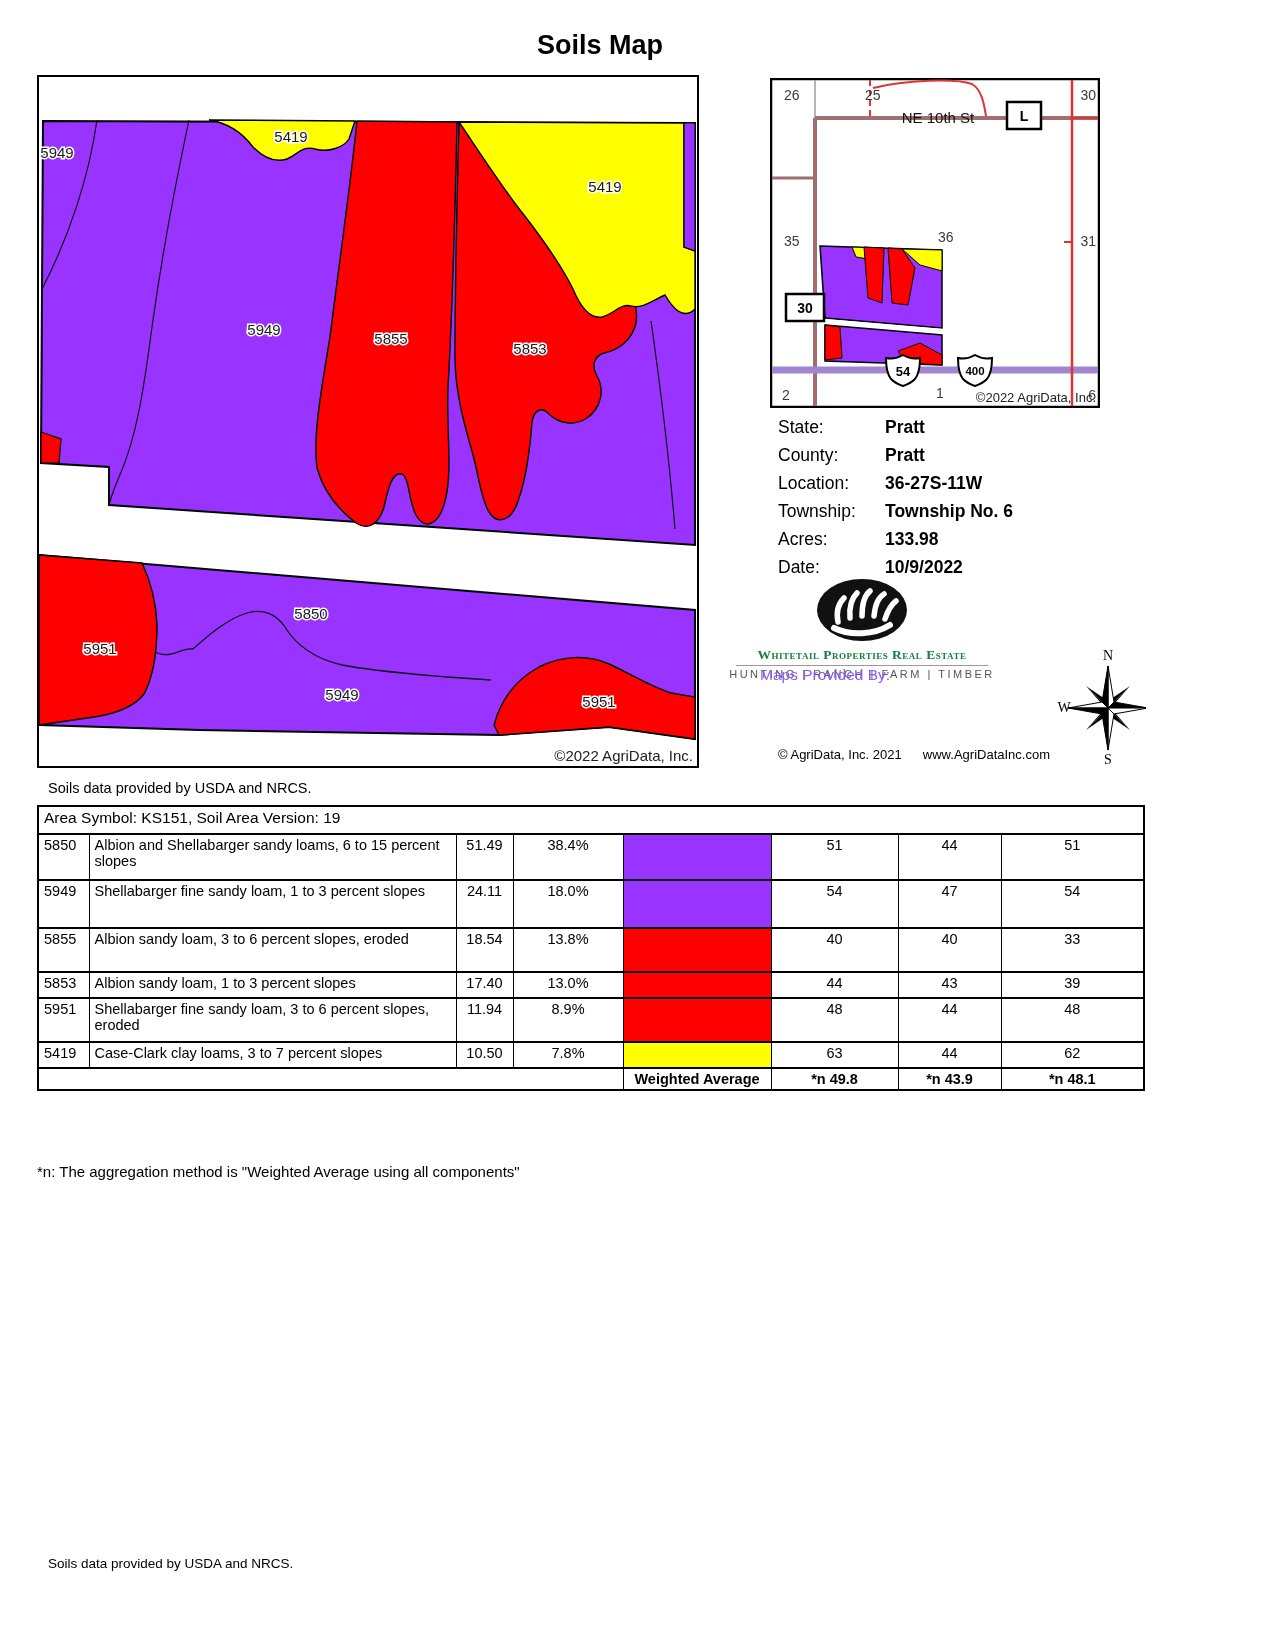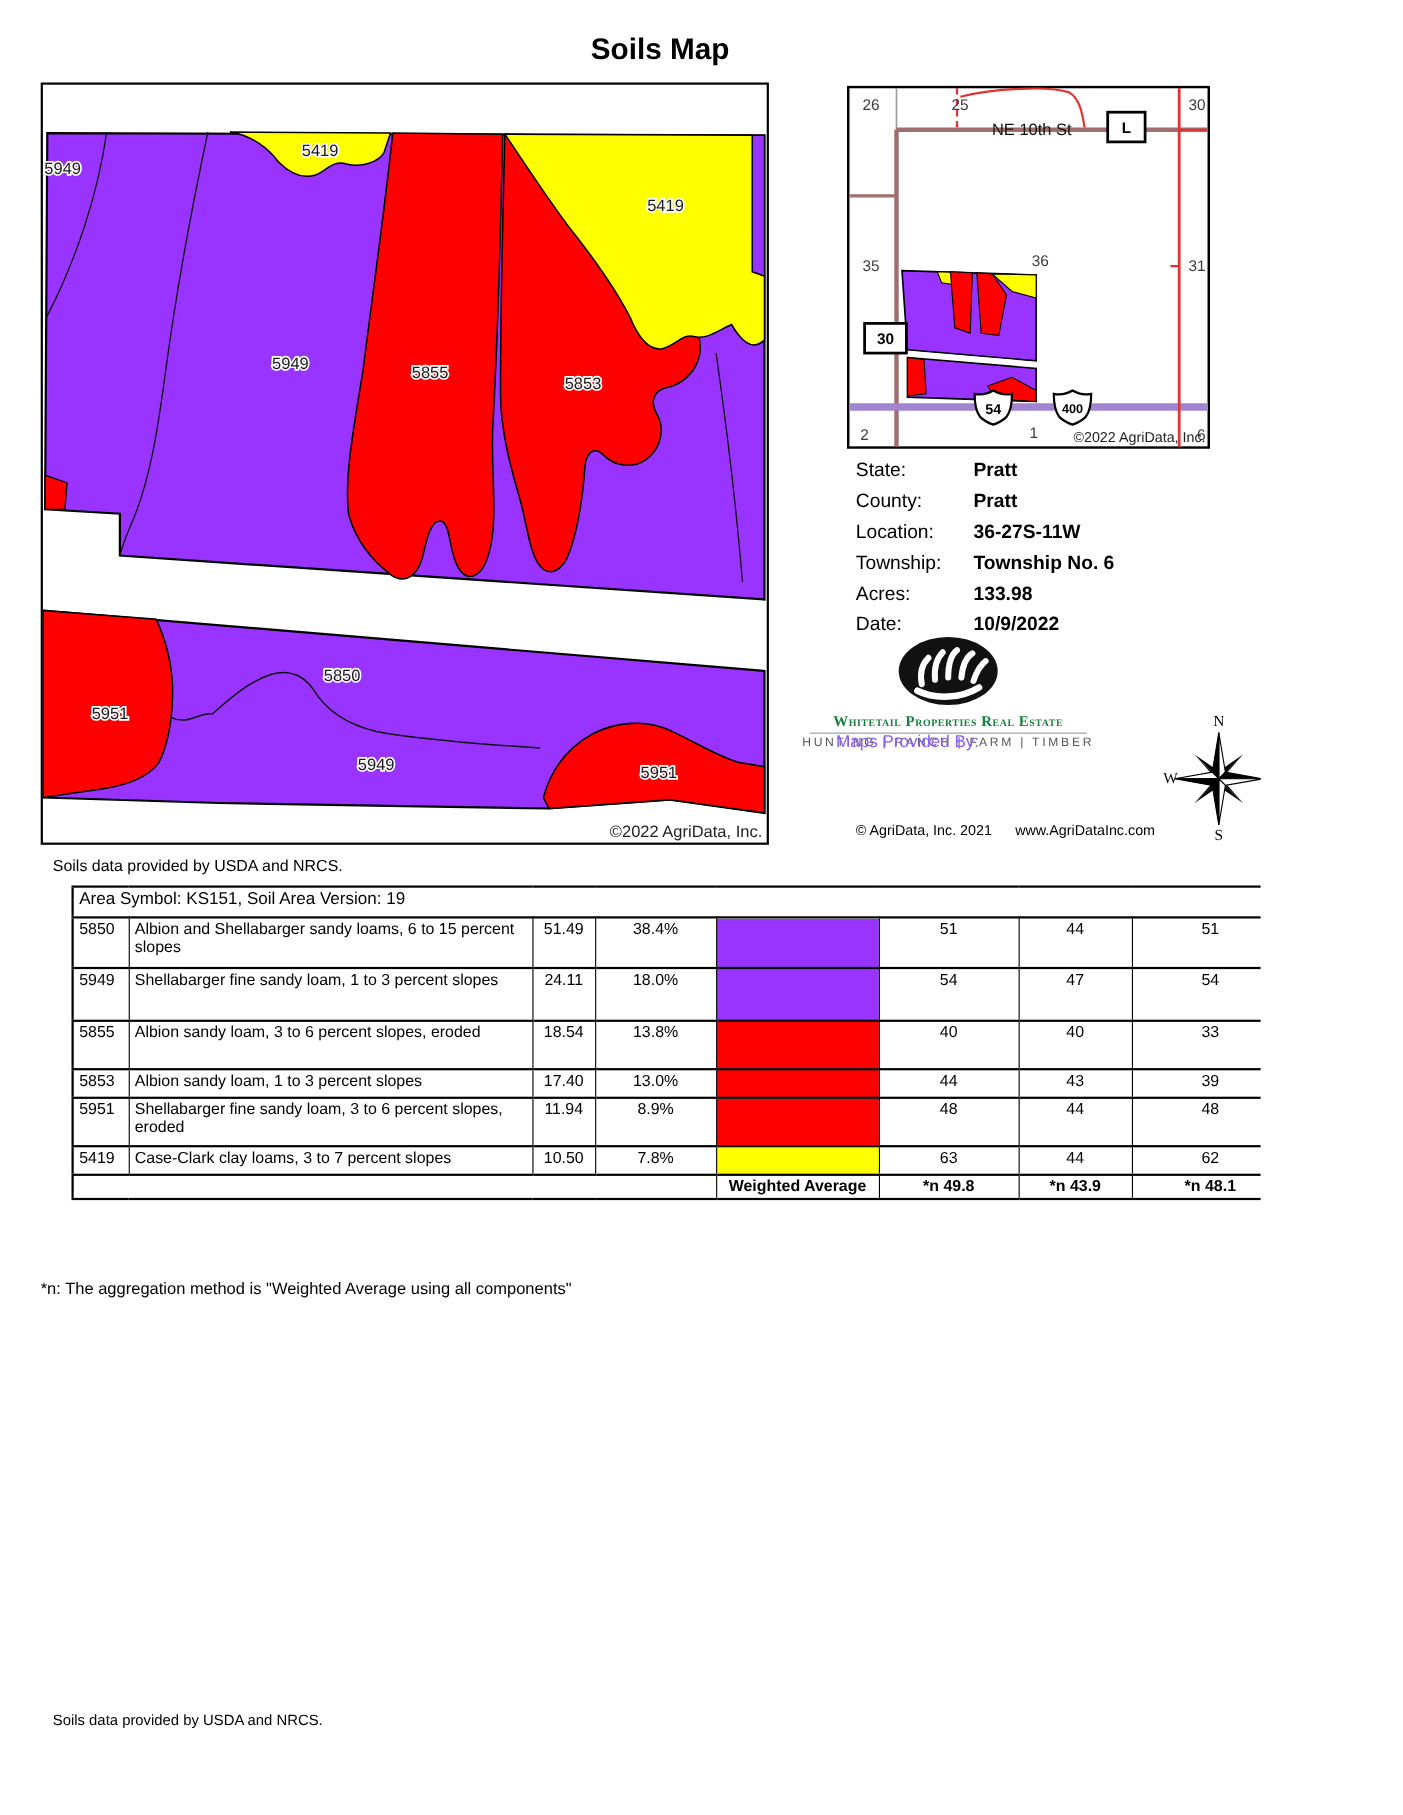--- a/index.html
+++ b/index.html
@@ -33,21 +33,21 @@
   .surety{left:778px;top:686px;width:268px;height:64px;}
   .surety svg{display:block;width:100%;height:100%;}
   .surety-word{font-size:50px;font-weight:bold;fill:#2B51A3;letter-spacing:-2px;font-family:"Liberation Sans",sans-serif;}
   .surety-reg{font-size:13px;fill:#2B51A3;font-family:"Liberation Sans",sans-serif;}
   .surety-tag{font-size:10.5px;font-weight:bold;fill:#2B51A3;letter-spacing:.8px;font-family:"Liberation Sans",sans-serif;}
   .agline{left:778px;top:747px;width:272px;font-size:13px;color:#000000;display:flex;justify-content:space-between;}
   .compass{left:1056px;top:648px;width:106px;height:118px;}
   .compass svg{display:block;width:100%;height:100%;}
   .cdir{font-family:"Liberation Serif",serif;font-size:14px;fill:#000;text-anchor:middle;}
   .table-wrap{left:37px;top:805px;}
-  table.soils{border-collapse:collapse;table-layout:fixed;width:1106px;font-size:14.5px;border:2px solid #000;margin-left:28px;}
+  table.soils{border-collapse:collapse;table-layout:fixed;width:1106px;font-size:14.5px;border:2px solid #000;}
   table.soils td{border:1px solid #000;border-top-width:2px;border-bottom-width:2px;
                  padding:2px 5px;vertical-align:top;overflow:hidden;}
   tr.area-row td{font-size:15.5px;height:22px;}
   tr.head-row td{height:44px;}
   .num{text-align:center;}
   .bold{font-weight:bold;}
   .footnote{left:37px;top:1163px;font-size:15px;}
   .bottom-note{left:48px;top:1556px;font-size:13.5px;}
 </style>
 </head>

